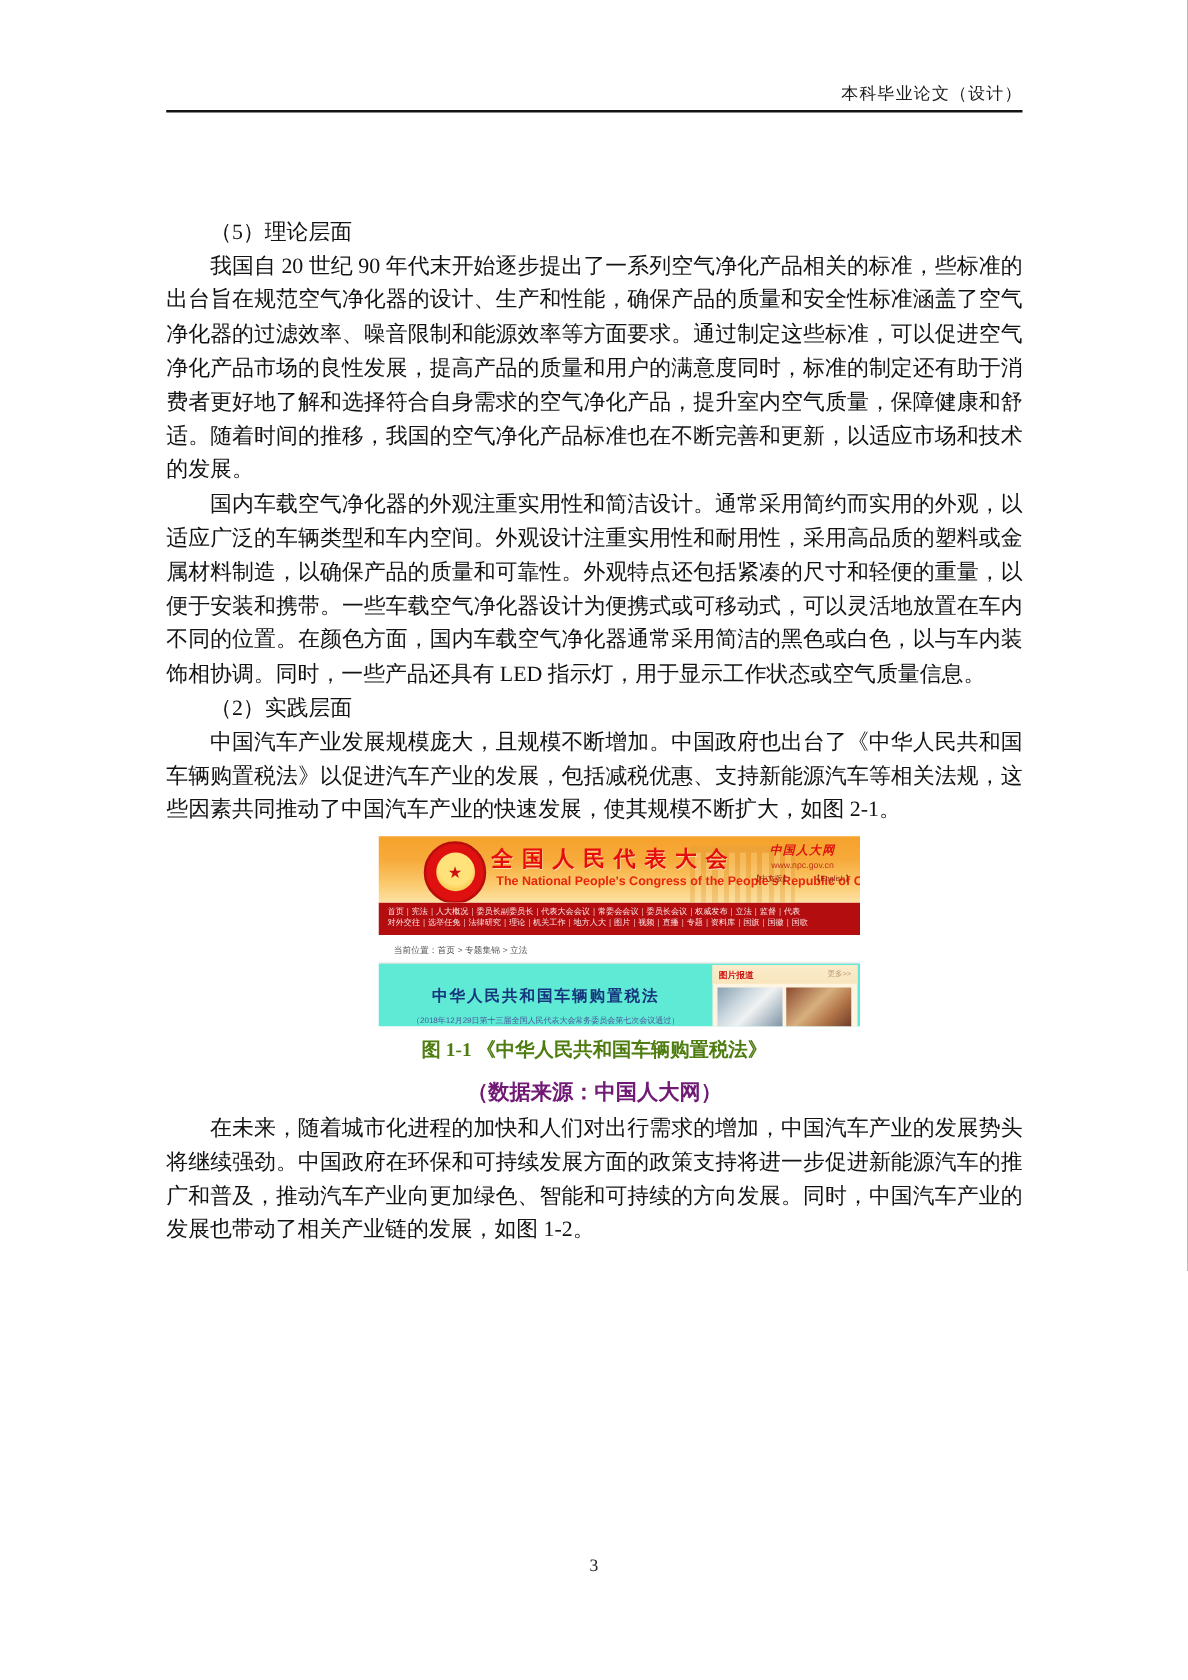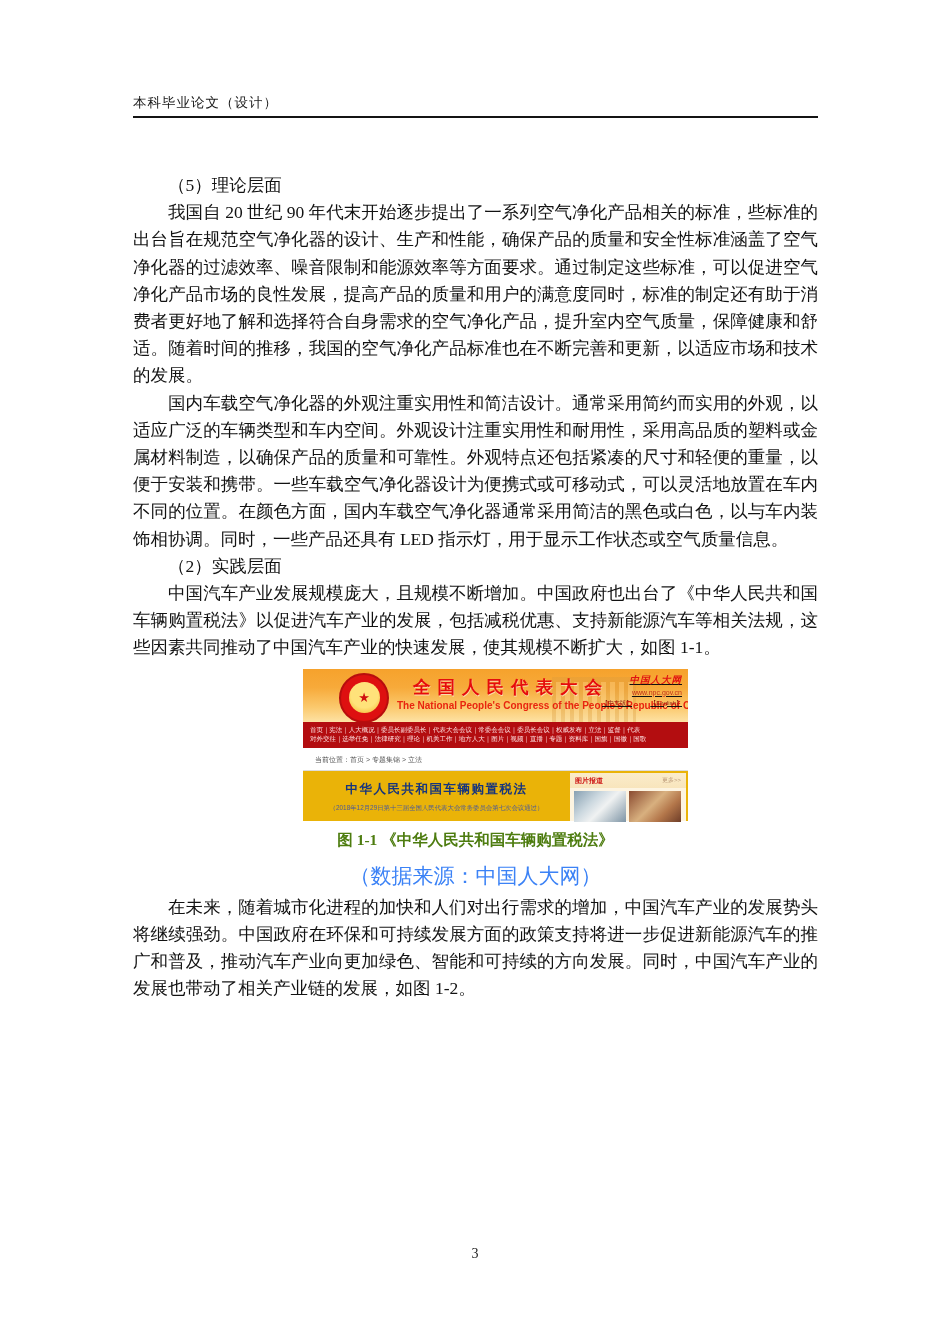--- a/index.html
+++ b/index.html
@@ -8,21 +8,21 @@
     width:950px; height:1344px;
     margin:0 auto;
     background:#ffffff;
     font-family:"Liberation Serif","DejaVu Serif",serif;
     color:#111;
     overflow:hidden;
   }
 
   
   .doc-header { position:absolute; top:0; left:133px; width:685px; }
-  .doc-header-title { text-align:left; font-size:13.5px; padding-top:94px; letter-spacing:1px; color:#1a1a1a; }
+  .doc-header-title { text-align:right; font-size:13.5px; padding-top:66px; letter-spacing:1px; color:#1a1a1a; }
   .doc-header-rule { border-bottom:2.5px solid #141414; margin-top:4px; }
 
   
   .doc-body { position:absolute; top:172px; left:133px; width:685px; }
   .body-para {
     margin:0;
     font-size:17.5px;
     line-height:27.2px;
     text-align:justify;
     text-indent:2em;
@@ -46,82 +46,82 @@
     position:absolute; left:36px; top:4px; width:46px; height:46px; border-radius:50%;
     background:#de1010; border:2px solid #b80d0d;
     display:flex; align-items:center; justify-content:center;
   }
   .npc-emblem-inner {
     width:31px; height:31px; border-radius:50%;
     background:radial-gradient(circle at 50% 40%,#ffe27a 0 55%,#f0ae22 100%);
     color:#cf0f0f; font-size:13px; text-align:center; line-height:31px;
   }
   .npc-title {
-    position:absolute; left:110px; top:6px;
+    position:absolute; left:90px; top:6px;
     color:#e60c0c; font-size:17.5px; font-weight:bold; letter-spacing:7px; white-space:nowrap;
     text-shadow:.5px .5px 0 rgba(255,255,255,.55);
   }
   .npc-title-en {
     position:absolute; left:94px; top:31px;
     color:#e8250f; font-size:10px; font-weight:bold; white-space:nowrap;
   }
-  .npc-brand { position:absolute; right:6px; top:5px; width:80px; text-align:right;text-decoration:underline; }
+  .npc-brand { position:absolute; right:6px; top:5px; width:80px; text-align:center; }
   .npc-brand-name { color:#e01111; font-size:9.5px; font-weight:bold; font-style:italic; letter-spacing:1px; }
   .npc-brand-url { color:#c03018; font-size:7px; margin-top:2px; }
   .npc-brand-langs { display:flex; justify-content:space-between; margin-top:3px; color:#8c1a10; font-size:6px; }
 
   .npc-nav { background:#b30d10; padding:3px 7px 4px; }
   .npc-nav-row { color:#ffe3e3; font-size:6.5px; line-height:9.5px; white-space:nowrap; overflow:hidden; }
 
   .npc-breadcrumb {
     background:#fff; color:#555; font-size:7px;
     padding:7px 12px 5px; border-bottom:1px solid #ddd; text-align:left;
   }
 
-  .npc-content { display:flex; background:#eab308; height:50px; }
+  .npc-content { display:flex; background:#5eead4; height:50px;align-items:flex-end; }
   .npc-article { flex:1; text-align:center; padding-top:10px; }
   .npc-article-title { color:#16357d; font-size:12.5px; font-weight:bold; letter-spacing:1.5px; }
   .npc-article-sub { color:#4a5a9a; font-size:6.4px; margin-top:6px; }
 
   .npc-photobox { width:116px; margin:2px 2px 0 0; background:#fdf4e1; }
   .npc-photobox-header {
     display:flex; justify-content:space-between; align-items:center;
     padding:3px 5px 2px; background:linear-gradient(#fbeccb,#f8e5bc);
   }
   .npc-photobox-title { color:#cc1111; font-size:7px; font-weight:bold; }
   .npc-photobox-more { color:#bb9977; font-size:6px; }
   .npc-photos { display:flex; gap:3px; padding:3px 4px 0; }
   .npc-photo { width:52px; height:31px; }
   .npc-photo-1 { background:linear-gradient(135deg,#87a0b2 0%,#cdd9e0 35%,#f0f2f2 55%,#7d94a5 100%); }
   .npc-photo-2 { background:linear-gradient(135deg,#8a4a30 0%,#d8b07f 45%,#b3764a 70%,#6e3d28 100%); }
 
   
   .figure-caption1 { margin-top:9px; text-align:center; font-size:15.5px; font-weight:bold; color:#4d7c0f; }
-  .figure-caption2 { margin-top:11px; text-align:center; font-size:21px; color:#3b82f6; }
+  .figure-caption2 { margin-top:11px; text-align:center; font-size:17px; color:#701a75;font-weight:bold; }
   .after-figure { margin-top:4px; }
 
   
   .page-number { position:absolute; top:1246px; left:0; width:100%; text-align:center; font-size:14px; color:#222; }
 </style>
 </head>
 <body>
 
 <div class="page">
 
   <div class="doc-header">
     <div class="doc-header-title">本科毕业论文（设计）</div>
     <div class="doc-header-rule"></div>
   </div>
 
   <div class="doc-body">
     <p class="body-para">（5）理论层面</p>
     <p class="body-para">我国自 20 世纪 90 年代末开始逐步提出了一系列空气净化产品相关的标准，些标准的出台旨在规范空气净化器的设计、生产和性能，确保产品的质量和安全性标准涵盖了空气净化器的过滤效率、噪音限制和能源效率等方面要求。通过制定这些标准，可以促进空气净化产品市场的良性发展，提高产品的质量和用户的满意度同时，标准的制定还有助于消费者更好地了解和选择符合自身需求的空气净化产品，提升室内空气质量，保障健康和舒适。随着时间的推移，我国的空气净化产品标准也在不断完善和更新，以适应市场和技术的发展。</p>
     <p class="body-para">国内车载空气净化器的外观注重实用性和简洁设计。通常采用简约而实用的外观，以适应广泛的车辆类型和车内空间。外观设计注重实用性和耐用性，采用高品质的塑料或金属材料制造，以确保产品的质量和可靠性。外观特点还包括紧凑的尺寸和轻便的重量，以便于安装和携带。一些车载空气净化器设计为便携式或可移动式，可以灵活地放置在车内不同的位置。在颜色方面，国内车载空气净化器通常采用简洁的黑色或白色，以与车内装饰相协调。同时，一些产品还具有 LED 指示灯，用于显示工作状态或空气质量信息。</p>
     <p class="body-para">（2）实践层面</p>
-    <p class="body-para">中国汽车产业发展规模庞大，且规模不断增加。中国政府也出台了《中华人民共和国车辆购置税法》以促进汽车产业的发展，包括减税优惠、支持新能源汽车等相关法规，这些因素共同推动了中国汽车产业的快速发展，使其规模不断扩大，如图 1-1。</p>
+    <p class="body-para">中国汽车产业发展规模庞大，且规模不断增加。中国政府也出台了《中华人民共和国车辆购置税法》以促进汽车产业的发展，包括减税优惠、支持新能源汽车等相关法规，这些因素共同推动了中国汽车产业的快速发展，使其规模不断扩大，如图 2-1。</p>
 
     <div class="figure-block">
       <div class="npc-site">
 
         <div class="npc-header">
           <div class="npc-building"></div>
           <div class="npc-emblem">
             <div class="npc-emblem-inner">★</div>
           </div>
           <div class="npc-title">全国人民代表大会</div>

